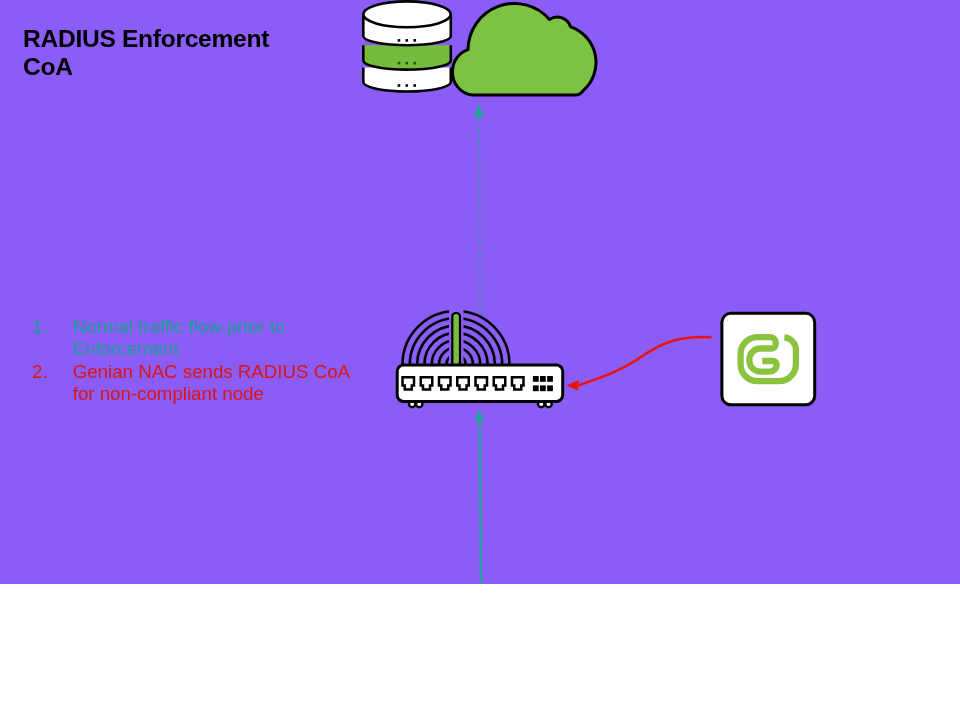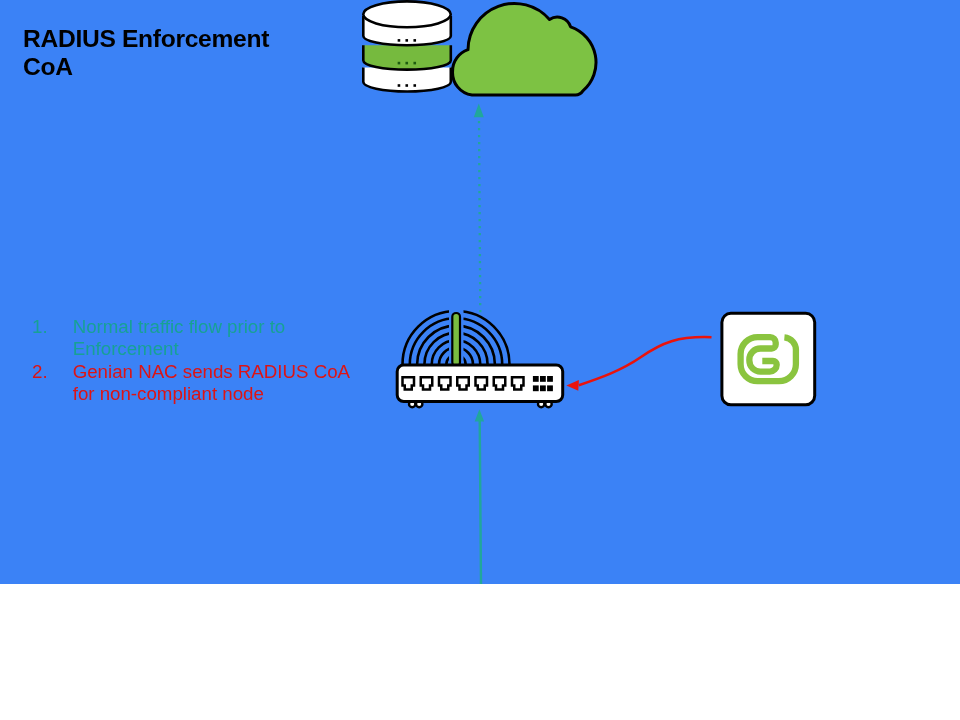--- a/index.html
+++ b/index.html
@@ -1,16 +1,16 @@
 <!DOCTYPE html>
 <html><head>
 <meta charset="utf-8">
 <style>
   html,body{margin:0;padding:0;background:#ffffff;}
-  #page{position:relative;width:960px;height:584px;overflow:hidden;background:#3b82f6;
+  #page{position:relative;width:960px;height:584px;overflow:hidden;background:#8b5cf6;
         font-family:"Liberation Sans", sans-serif;}
   svg{position:absolute;left:0;top:0;}
 </style>
 </head>
 <body>
 <div id="page">
 <svg width="960" height="720" viewBox="0 0 960 720">
 
   <g font-family="Liberation Sans, sans-serif">
     <text x="23" y="46.7" font-size="24.6" font-weight="700" letter-spacing="-0.3" fill="#000000">RADIUS Enforcement</text>

